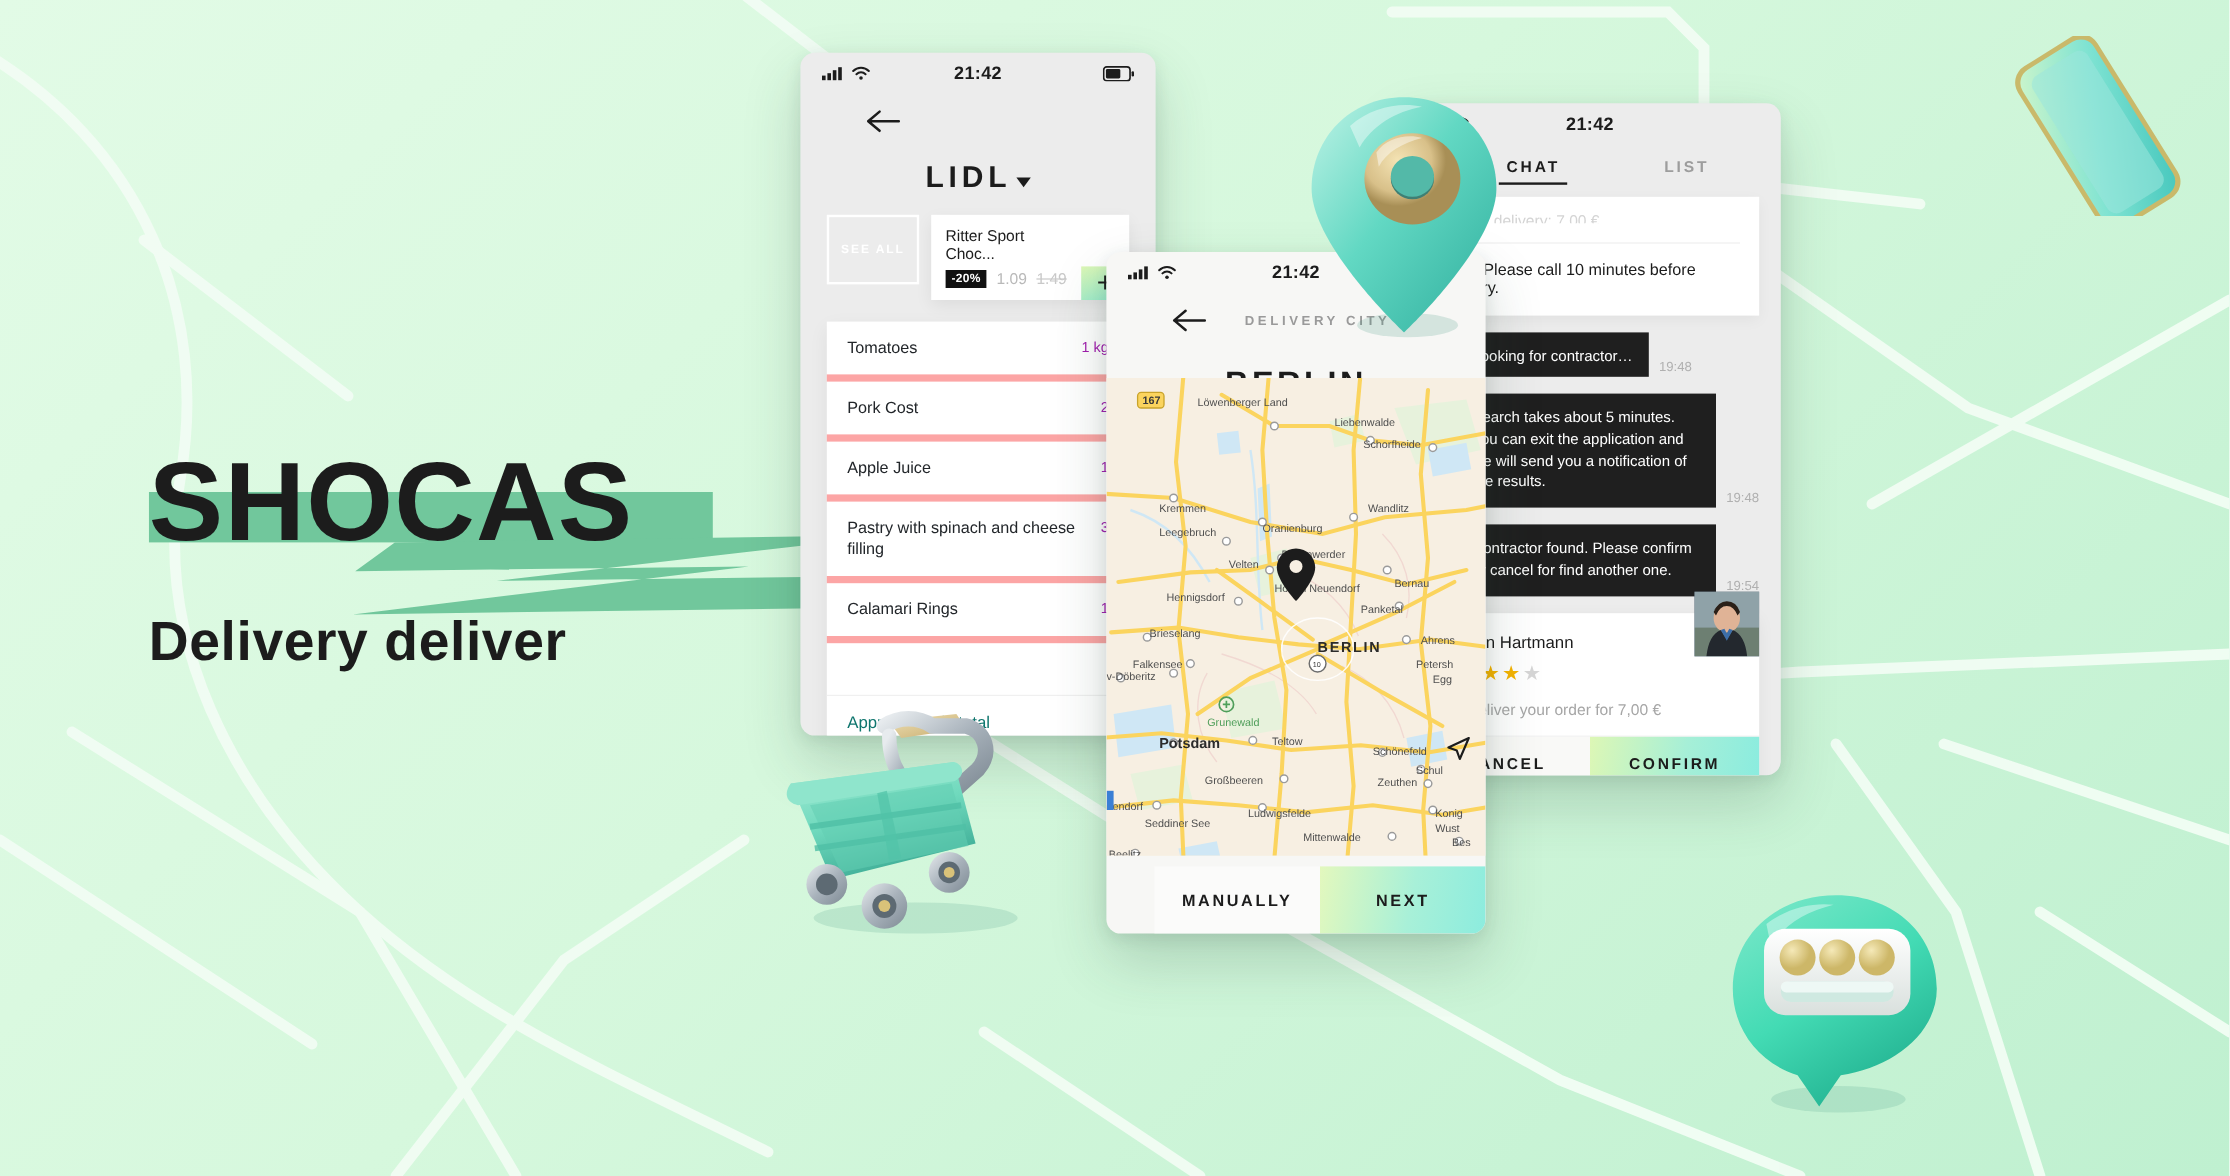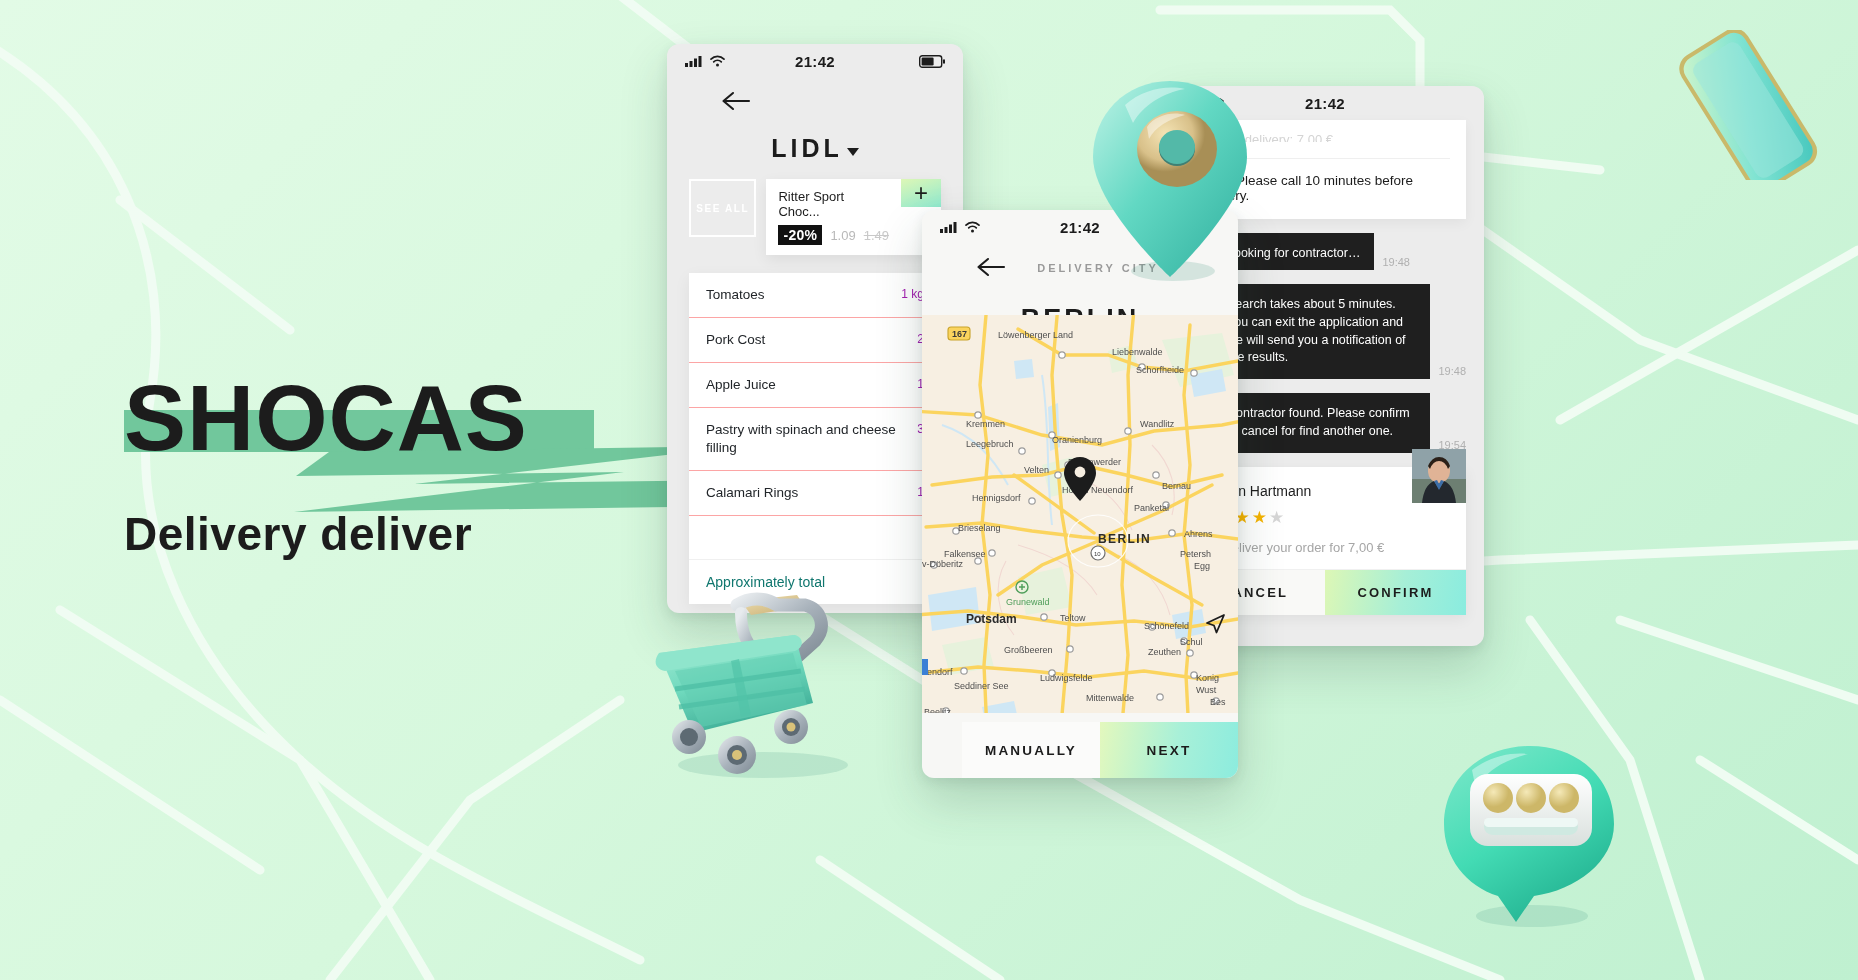--- a/index.html
+++ b/index.html
@@ -65,42 +65,42 @@
     border-right: 6px solid transparent; border-top: 8px solid #1c1c1c;
     margin-top: 6px;
   }
   .store-promo-row { display: flex; gap: 10px; padding: 16px 22px 0 22px; align-items: stretch; }
   .see-all {
     width: 77px; height: 58px; border: 2px solid #fff; color: #fff;
     display: flex; align-items: center; justify-content: center;
     font-size: 10px; font-weight: 700; letter-spacing: 1.6px;
   }
   .promo-card {
-    flex: 1; background: #fff; display: flex; align-items: flex-start;
+    flex: 1; background: #fff; display: flex; align-items: flex-end;
     box-shadow: 0 5px 14px rgba(0,0,0,0.07);
   }
   .promo-text { flex: 1; padding: 10px 12px; }
   .promo-name { font-size: 13px; color: #1c1c1c; margin-bottom: 6px; }
   .promo-prices { display: flex; align-items: center; gap: 8px; }
   .promo-badge {
-    background: #111; color: #fff; font-size: 14px; font-weight: 700;
+    background: #111; color: #fff; font-size: 10px; font-weight: 700;
     padding: 2px 5px; letter-spacing: .3px;
   }
   .promo-new { font-size: 13px; color: #b9b9b9; }
   .promo-old { font-size: 13px; color: #c9c9c9; text-decoration: line-through; }
   .promo-add {
     width: 40px; background: linear-gradient(160deg,#ddf7b6,#8fe9d0);
     display: flex; align-items: center; justify-content: center;
     font-size: 24px; color: #1c1c1c; font-weight: 300;
   }
 
   .list-card { margin: 18px 22px 0 22px; background: #fff; box-shadow: 0 5px 16px rgba(0,0,0,0.06); }
   .list-row {
     display: flex; align-items: flex-start; justify-content: space-between;
-    padding: 13px 17px; border-bottom: 1px solid #fca5a5; gap: 10px;
+    padding: 13px 17px; border-bottom: 6px solid #fca5a5; gap: 10px;
   }
   .list-name { font-size: 13.5px; color: #22262a; line-height: 1.33; }
   .list-qty { font-size: 12px; color: #a21caf; white-space: nowrap; padding-top: 1px; }
   .list-spacer { height: 44px; border-bottom: 1px solid #f0f0f0; }
   .total-row { padding: 14px 17px; font-size: 14px; color: #0f766e; }
 
   .store-footer { display: flex; margin: 12px 22px 0 22px; }
   .plus-btn {
     width: 50px; height: 46px; background: #1c1c1c; color: #7fe3c7;
     display: flex; align-items: center; justify-content: center;
@@ -312,20 +312,29 @@
         </svg>
         <svg width="15" height="12" viewBox="0 0 15 12">
           <path d="M1 4.2 A9 9 0 0 1 14 4.2" stroke="#1c1c1c" stroke-width="1.7" fill="none" stroke-linecap="round"></path>
           <path d="M3.7 6.8 A5.4 5.4 0 0 1 11.3 6.8" stroke="#1c1c1c" stroke-width="1.7" fill="none" stroke-linecap="round"></path>
           <circle cx="7.5" cy="10" r="1.5" fill="#1c1c1c"></circle>
         </svg>
       </span>
       <span class="sb-time">21:42</span>
     </div>
 
+    <div class="chat-tabs">
+      <svg class="back-arrow" viewBox="0 0 30 22">
+        <path d="M12 3 L2.5 11 L12 19 M2.5 11 H28" stroke="#1c1c1c" stroke-width="2.1" fill="none" stroke-linecap="round" stroke-linejoin="round"></path>
+      </svg>
+      <div class="tab-wrap">
+        <span class="chat-tab active">CHAT</span>
+        <span class="chat-tab">LIST</span>
+      </div>
+    </div>
 
     <div class="note-card">
       <div class="note-faded">Cost of delivery: 7,00 €</div>
       <div class="note-div"></div>
       <div class="note-text">Note: Please call 10 minutes before delivery.</div>
     </div>
 
     <div class="bubble-wrap">
       <div class="bubble clipped">
         <svg width="17" height="17" viewBox="0 0 17 17" style="flex:none;margin-top:1px">

